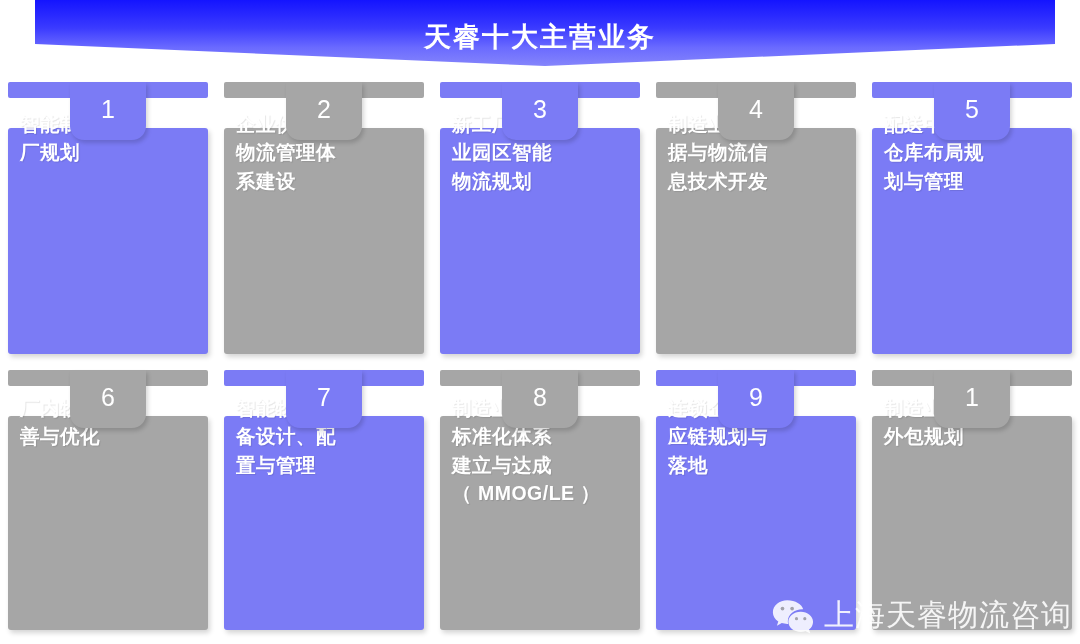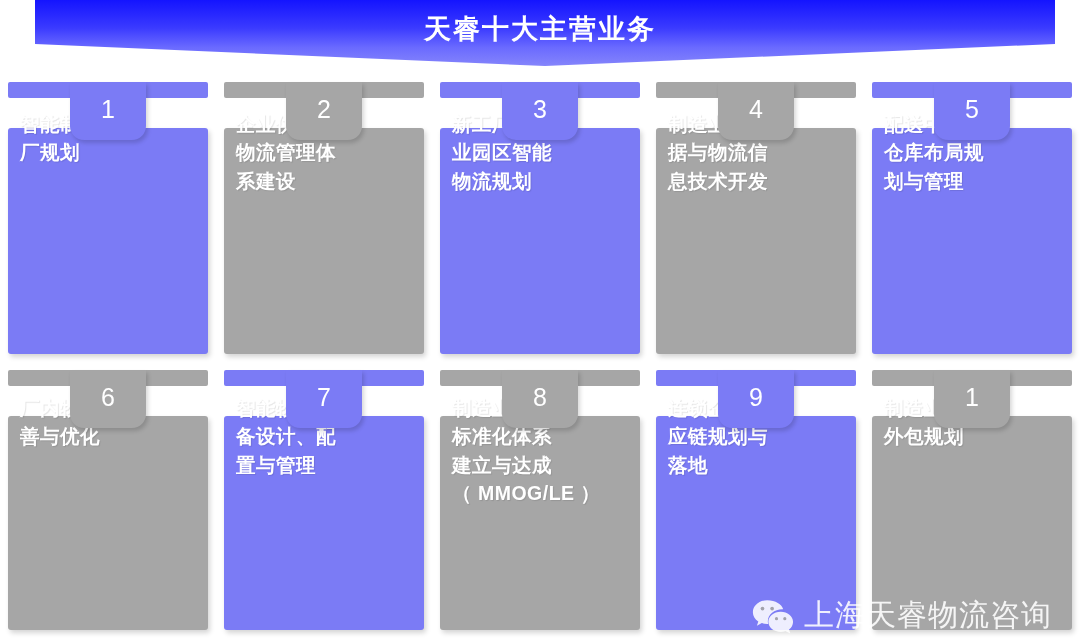--- a/index.html
+++ b/index.html
@@ -33,30 +33,31 @@
     top: 0;
     width: 1020px;
     height: 66px;
     background: linear-gradient(to bottom, #1414ff 0%, #3a3aff 42%, #6a6aff 72%, #8585fb 100%);
     -webkit-clip-path: polygon(0 0, 100% 0, 100% 44px, 50% 66px, 0 44px);
     clip-path: polygon(0 0, 100% 0, 100% 44px, 50% 66px, 0 44px);
   }
   .banner-title {
     position: absolute;
     left: 0;
-    top: 0;
+    top: 10px;
     width: 1080px;
     height: 58px;
     line-height: 58px;
     text-align: center;
     color: #ffffff;
     font-size: 27px;
     font-weight: bold;
     letter-spacing: 2px;
     white-space: nowrap;
+    font-family: Liberation Mono, monospace;
   }
 
   
   .grid {
     position: absolute;
     left: 0;
     top: 80px;
     width: 1080px;
     height: 564px;
     display: grid;
@@ -134,21 +135,21 @@
   .c-purple .card-topbar,
   .c-purple .card-body,
   .c-purple .card-tab { background: #7b7bf5; }
   .c-gray .card-topbar,
   .c-gray .card-body,
   .c-gray .card-tab { background: #a6a6a6; }
 
   
   .watermark {
     position: absolute;
-    right: 28px;
+    right: 8px;
     bottom: 8px;
     display: flex;
     align-items: center;
     gap: 10px;
     z-index: 20;
     opacity: 0.92;
     pointer-events: none;
   }
   .wechat-icon { width: 42px; height: 36px; position: relative; }
   .watermark-text {

